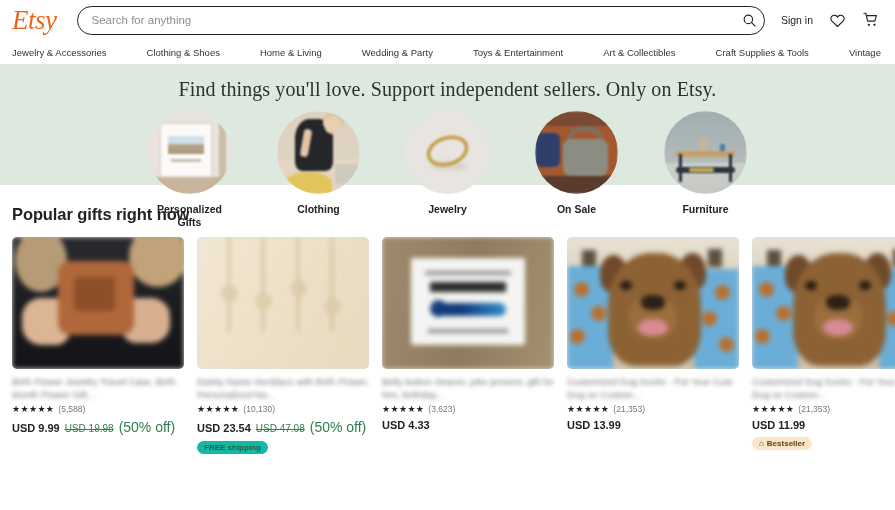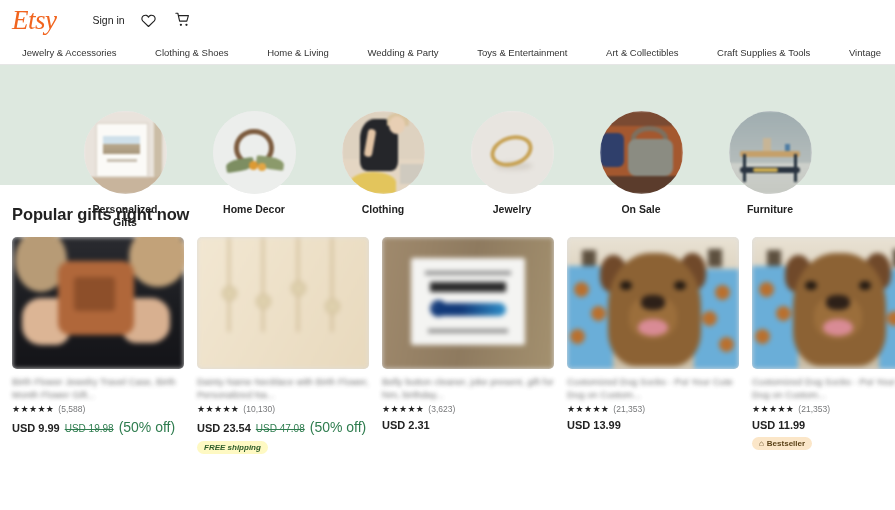--- a/index.html
+++ b/index.html
@@ -86,21 +86,20 @@
     padding: 0 14px 0 12px;
     background: #ffffff;
     border-bottom: 1px solid #e6e6e6;
   }
   .catnav-item {
     font-size: 9.5px;
     color: #333333;
     text-decoration: none;
     white-space: nowrap;
     cursor: pointer;
-    margin-left: 10px;
   }
 
   
   .banner {
     position: relative;
     height: 120px;
     background: #dde8df;
   }
   .banner-title {
     margin: 0;
@@ -326,30 +325,39 @@
     align-items: center;
     gap: 3px;
     margin-top: 6px;
     padding: 2.5px 7px;
     border-radius: 10px;
     font-size: 8px;
     font-weight: bold;
     line-height: 1;
     white-space: nowrap;
   }
-  .badge-shipping { background: #fef9c3; color: #2f5d2a; font-style: italic; }
+  .badge-shipping { background: #14b8a6; color: #2f5d2a; }
   .badge-bestseller { background: #fbe6c8; color: #5c4318; }
   .badge-hidden { visibility: hidden; }
 </style>
 </head>
 <body>
 
 <div class="header">
   <div class="etsy-logo">Etsy</div>
 
+  <div class="search-wrap">
+    <input class="search-input" type="text" placeholder="Search for anything" style="">
+    <button class="search-btn">
+      <svg width="15" height="15" viewBox="0 0 20 20">
+        <circle cx="8.5" cy="8.5" r="5.6" fill="none" stroke="#222" stroke-width="1.5"></circle>
+        <line x1="12.6" y1="12.6" x2="17.4" y2="17.4" stroke="#222" stroke-width="1.5" stroke-linecap="round"></line>
+      </svg>
+    </button>
+  </div>
 
   <div class="header-right">
     <a class="signin-link" href="#">Sign in</a>
     <button class="icon-btn">
       <svg width="17" height="17" viewBox="0 0 24 24">
         <path d="M12 20.5 3.8 12.6a4.9 4.9 0 1 1 8.2-5.2 4.9 4.9 0 1 1 8.2 5.2z" fill="none" stroke="#222" stroke-width="1.6" stroke-linejoin="round"></path>
       </svg>
     </button>
     <button class="icon-btn">
       <svg width="18" height="18" viewBox="0 0 24 24">
@@ -366,48 +374,37 @@
   <a class="catnav-item" href="#">Clothing &amp; Shoes</a>
   <a class="catnav-item" href="#">Home &amp; Living</a>
   <a class="catnav-item" href="#">Wedding &amp; Party</a>
   <a class="catnav-item" href="#">Toys &amp; Entertainment</a>
   <a class="catnav-item" href="#">Art &amp; Collectibles</a>
   <a class="catnav-item" href="#">Craft Supplies &amp; Tools</a>
   <a class="catnav-item" href="#">Vintage</a>
 </nav>
 
 <section class="banner">
+  <h1 class="banner-title">Find things you'll love. Support independent sellers. Only on Etsy.</h1>
 
   <div class="circles">
 
     <div class="circle-item">
       <div class="circle-img">
         <div class="art art-gifts">
           <div class="shelf"></div>
             <div class="edge"></div>
             <div class="frame"></div>
           <div class="pic"></div>
             <div class="cap"></div>
         </div>
       </div>
       <div class="circle-label">Personalized Gifts</div>
     </div>
 
-    <div class="circle-item">
-      <div class="circle-img">
-        <div class="art art-decor">
-          <div class="ring"></div>
-            <div class="green1"></div>
-            <div class="green2"></div>
-          <div class="orange1"></div>
-            <div class="orange2"></div>
-        </div>
-      </div>
-      <div class="circle-label">Home Decor</div>
-    </div>
 
     <div class="circle-item">
       <div class="circle-img">
         <div class="art art-clothing">
           <div class="wall"></div>
             <div class="tbl"></div>
             <div class="yellow"></div>
           <div class="person"></div>
             <div class="hair"></div>
             <div class="head"></div>
@@ -527,21 +524,21 @@
             <div class="loop"></div>
             <div class="t3"></div>
         </div>
       </div>
       <div class="p-title">Belly button cleaner, joke present, gift for him, birthday...</div>
       <div class="p-rating">
         <span class="stars">★★★★★</span>
         <span class="rating-count">(3,623)</span>
       </div>
       <div class="p-price-row">
-        <span class="price-current">USD 2.31</span>
+        <span class="price-current">USD 4.33</span>
       </div>
       <div class="badge badge-shipping badge-hidden"></div>
     </div>
 
     <div class="product-card">
       <div class="product-img">
         <div class="pimg pdog">
           <div class="bg"></div>
             <div class="frameL"></div>
             <div class="frameR"></div>

